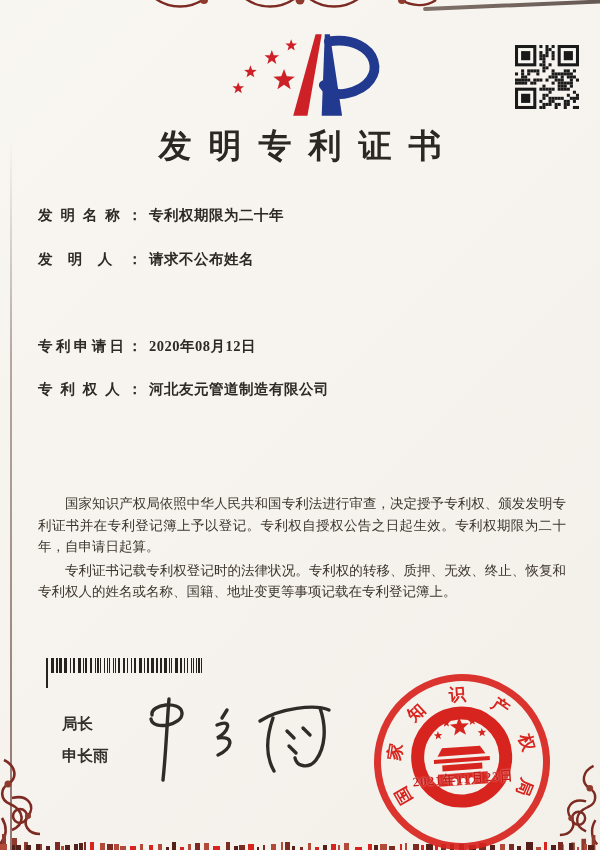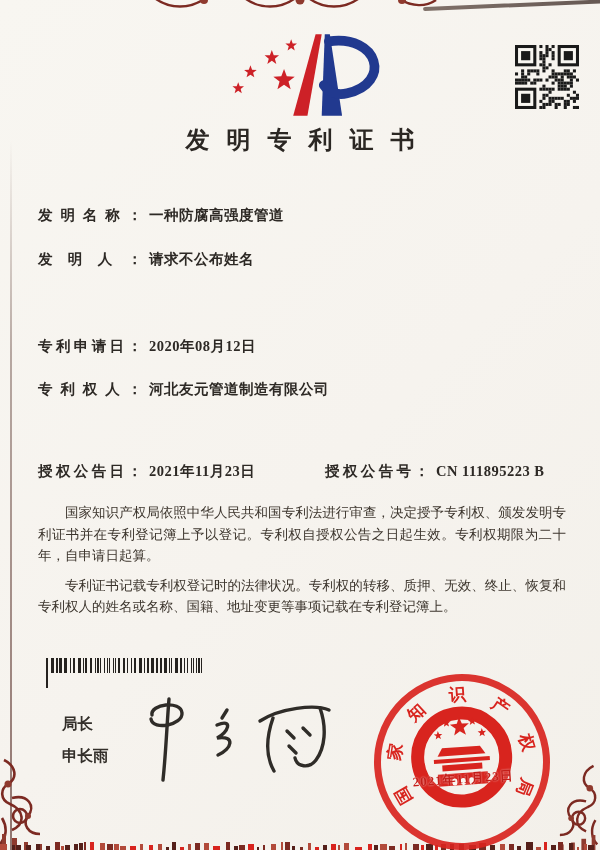--- a/index.html
+++ b/index.html
@@ -13,30 +13,30 @@
   
   .top-right-line{position:absolute;left:423px;top:3px;width:190px;height:4px;
     background:linear-gradient(90deg,#6b5a52,#4a3b36);transform:rotate(-2.4deg);border-radius:2px;opacity:.85;}
   .left-line{position:absolute;left:10px;top:140px;width:2px;height:710px;
     background:linear-gradient(180deg,rgba(104,74,66,0) 0%,rgba(104,74,66,.45) 30%,rgba(90,48,42,.65) 100%);}
   
   .cert-no{position:absolute;left:38px;top:34px;font-size:14.5px;letter-spacing:3px;color:#45403a;font-weight:600;}
   .logo{position:absolute;left:226px;top:30px;width:168px;height:90px;}
   .qr{position:absolute;left:515px;top:45px;width:64px;height:64px;}
   .title{position:absolute;left:0;top:124px;width:100%;text-align:center;
-    font-size:24px;font-weight:600;letter-spacing:17px;padding-left:17px;box-sizing:border-box;color:#2b2723;}
+    font-size:33px;font-weight:600;letter-spacing:17px;padding-left:17px;box-sizing:border-box;color:#2b2723;}
   
   .frow{position:absolute;left:38px;width:540px;font-size:14.5px;font-weight:700;color:#2d2925;white-space:nowrap;}
   .frow .lbl{display:inline-block;width:104px;text-align-last:justify;text-align:justify;font-family:Liberation Serif, serif;}
   .frow .val{display:inline-block;margin-left:7px;letter-spacing:.5px;}
   .grant2{position:absolute;left:287px;top:0;}
   
   .paras{position:absolute;left:38px;top:494px;width:528px;font-size:13.5px;line-height:1.6;
     color:#3c352d;text-align:justify;}
-  .paras p{margin:8px 0 2px 0;text-indent:2em;}
+  .paras p{margin:0 0 2px 0;text-indent:2em;font-family:Liberation Mono, monospace;}
   
   .barcode{position:absolute;left:46px;top:658px;width:162px;height:15px;font-size:0;}
   .barcode i{display:inline-block;background:#25221f;height:100%;vertical-align:top;}
   
   .sig-title{position:absolute;left:62px;top:714px;font-size:15.5px;font-weight:600;color:#332f2a;}
   .sig-name{position:absolute;left:62px;top:746px;font-size:15.5px;font-weight:600;color:#332f2a;}
   .sig-svg{position:absolute;left:122px;top:690px;width:232px;height:102px;}
   
   .seal{position:absolute;left:374px;top:674px;width:176px;height:176px;transform:rotate(-4deg);z-index:4;}
   .seal .ring{position:absolute;inset:0;border:7px solid rgba(216,36,30,.92);border-radius:50%;}
@@ -219,36 +219,30 @@
       <rect x="15" y="1" width="5" height="5" fill="#f8f6f1"></rect>
       <rect x="16" y="2" width="3" height="3" fill="#1a1a1a"></rect>
       <rect x="0" y="14" width="7" height="7" fill="#1a1a1a"></rect>
       <rect x="1" y="15" width="5" height="5" fill="#f8f6f1"></rect>
       <rect x="2" y="16" width="3" height="3" fill="#1a1a1a"></rect>
     </svg>
 
   <div class="title">发明专利证书</div>
 
   <div class="frow" style="top:206px">
-    <span class="lbl">发明名称：</span><span class="val">一种防腐高强度管道</span>
+    <span class="lbl">发明名称：</span><span class="val">专利权期限为二十年</span>
   </div>
   <div class="frow" style="top:250px">
     <span class="lbl">发明人：</span><span class="val">请求不公布姓名</span>
   </div>
   <div class="frow" style="top:337px">
     <span class="lbl">专利申请日：</span><span class="val">2020年08月12日</span>
   </div>
   <div class="frow" style="top:380px">
     <span class="lbl">专利权人：</span><span class="val">河北友元管道制造有限公司</span>
-  </div>
-  <div class="frow" style="top:462px">
-    <span class="lbl">授权公告日：</span><span class="val">2021年11月23日</span>
-    <span class="grant2">
-      <span class="lbl">授权公告号：</span><span class="val">CN 111895223 B</span>
-    </span>
   </div>
 
   <div class="paras">
     <p>国家知识产权局依照中华人民共和国专利法进行审查，决定授予专利权、颁发发明专利证书并在专利登记簿上予以登记。专利权自授权公告之日起生效。专利权期限为二十年，自申请日起算。</p>
     <p>专利证书记载专利权登记时的法律状况。专利权的转移、质押、无效、终止、恢复和专利权人的姓名或名称、国籍、地址变更等事项记载在专利登记簿上。</p>
   </div>
 
   <div class="barcode"><i style="width: 2px; margin-right: 3px;"></i><i style="width: 3px; margin-right: 2px;"></i><i style="width: 2px; margin-right: 1px;"></i><i style="width: 3px; margin-right: 2px;"></i><i style="width: 3px; margin-right: 3px;"></i><i style="width: 1px; margin-right: 2px;"></i><i style="width: 2px; margin-right: 3px;"></i><i style="width: 3px; margin-right: 2px;"></i><i style="width: 1px; margin-right: 1px;"></i><i style="width: 2px; margin-right: 3px;"></i><i style="width: 2px; margin-right: 3px;"></i><i style="width: 1px; margin-right: 1px;"></i><i style="width: 2px; margin-right: 1px;"></i><i style="width: 1px; margin-right: 3px;"></i><i style="width: 1px; margin-right: 2px;"></i><i style="width: 1px; margin-right: 1px;"></i><i style="width: 1px; margin-right: 3px;"></i><i style="width: 1px; margin-right: 1px;"></i><i style="width: 1px; margin-right: 2px;"></i><i style="width: 2px; margin-right: 3px;"></i><i style="width: 2px; margin-right: 2px;"></i><i style="width: 1px; margin-right: 3px;"></i><i style="width: 1px; margin-right: 2px;"></i><i style="width: 2px; margin-right: 3px;"></i><i style="width: 3px; margin-right: 2px;"></i><i style="width: 1px; margin-right: 2px;"></i><i style="width: 2px; margin-right: 2px;"></i><i style="width: 3px; margin-right: 2px;"></i><i style="width: 2px; margin-right: 2px;"></i><i style="width: 2px; margin-right: 2px;"></i><i style="width: 3px; margin-right: 2px;"></i><i style="width: 1px; margin-right: 1px;"></i><i style="width: 1px; margin-right: 3px;"></i><i style="width: 3px; margin-right: 2px;"></i><i style="width: 2px; margin-right: 2px;"></i><i style="width: 1px; margin-right: 2px;"></i><i style="width: 1px; margin-right: 3px;"></i><i style="width: 1px; margin-right: 1px;"></i><i style="width: 1px; margin-right: 2px;"></i><i style="width: 1px; margin-right: 1px;"></i><i style="width: 2px; margin-right: 1px;"></i><i style="width: 1px; margin-right: 3px;"></i><i style="width: 2px; margin-right: 2px;"></i></div>
 
   <div class="sig-title">局长</div>

